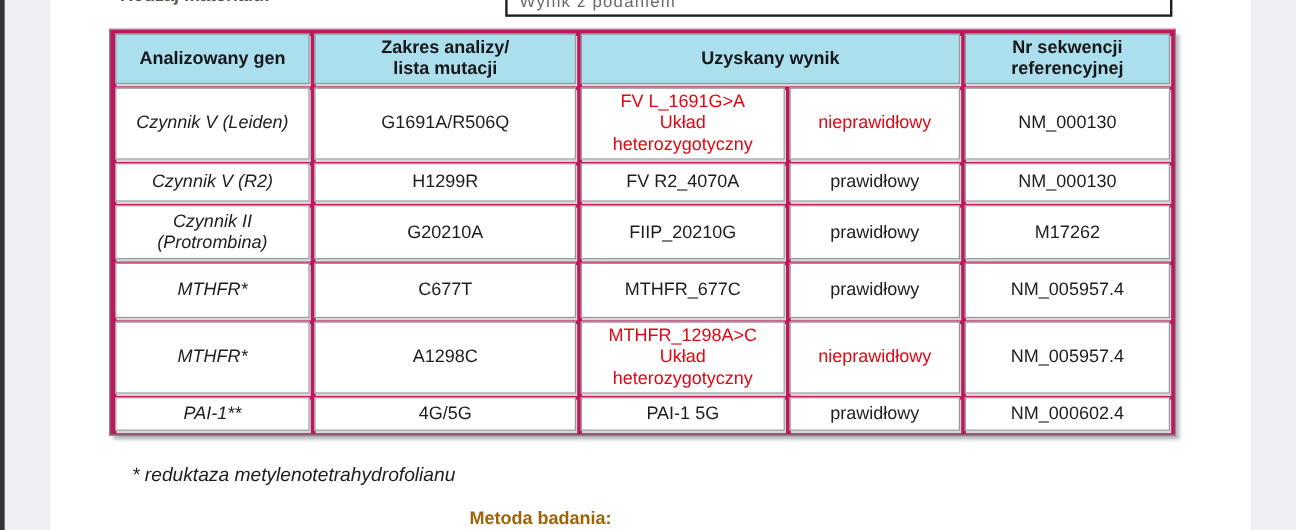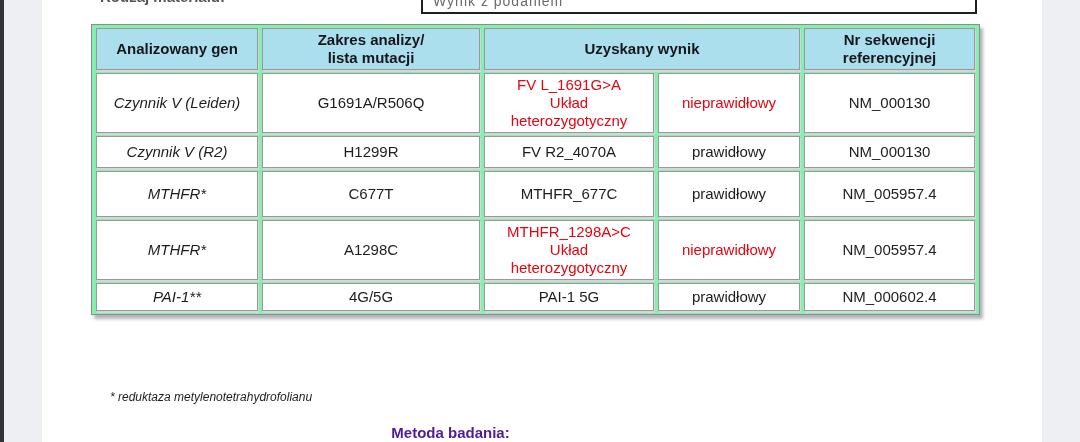--- a/index.html
+++ b/index.html
@@ -24,21 +24,21 @@
     position:absolute;left:421px;top:-31px;width:552px;height:41px;
     border:2px solid #1f1f1f;background:#fff;overflow:hidden;
   }
   .top-right-box span{
     position:absolute;left:10px;top:22px;font-size:14px;color:#6a6a66;letter-spacing:1px;
   }
 
   
   .table-wrap{
     position:absolute;left:91px;top:24px;width:887px;
-    border:1px solid #8a8d90;background:#86efac;
+    border:1px solid #8a8d90;background:#be185d;
     box-shadow:3px 4px 3px #b2b6b9;
   }
   table.results{
     table-layout:fixed;width:100%;
     border-collapse:separate;border-spacing:4px 3px;
   }
   table.results th, table.results td{
     box-sizing:border-box;
     border:1px solid #97999b;
     box-shadow:1px 2px 0 #d4d6d7;
@@ -61,25 +61,25 @@
   tr.row-4 td{height:58px;}
   tr.row-5 td{height:28px;}
   td.gene-cell{font-style:italic;}
   tr.abnormal td.result-cell, tr.abnormal td.status-cell{
     color:#e30613;font-weight:normal;
   }
 
   
   .footnotes{
     position:absolute;left:110px;top:387px;
-    font-style:italic;font-size:12px;line-height:20px;color:#1d1d1b;
+    font-style:italic;font-size:16px;line-height:20px;color:#1d1d1b;
   }
   .method-heading{
     position:absolute;left:42px;top:424px;width:817px;
-    text-align:center;font-weight:bold;font-size:15px;color:#4c1d95;
+    text-align:center;font-weight:bold;font-size:15px;color:#a16207;
   }
 </style>
 </head>
 <body>
 
 <div class="edge-dark"></div>
 <div class="panel-gray left"></div>
 <div class="panel-gray right"></div>
 
 <div class="top-left-frag">
@@ -117,20 +117,28 @@
       <td class="status-cell">nieprawidłowy</td>
       <td>NM_000130</td>
     </tr>
     <tr class="row-1">
       <td class="gene-cell">Czynnik V (R2)</td>
       <td>H1299R</td>
       <td class="result-cell">FV R2_4070A</td>
       <td class="status-cell">prawidłowy</td>
       <td>NM_000130</td>
     </tr>
+    <tr class="row-2">
+      <td class="gene-cell">Czynnik II
+(Protrombina)</td>
+      <td>G20210A</td>
+      <td class="result-cell">FIIP_20210G</td>
+      <td class="status-cell">prawidłowy</td>
+      <td>M17262</td>
+    </tr>
     <tr class="row-3">
       <td class="gene-cell">MTHFR*</td>
       <td>C677T</td>
       <td class="result-cell">MTHFR_677C</td>
       <td class="status-cell">prawidłowy</td>
       <td>NM_005957.4</td>
     </tr>
     <tr class="row-4 abnormal">
       <td class="gene-cell">MTHFR*</td>
       <td>A1298C</td>

